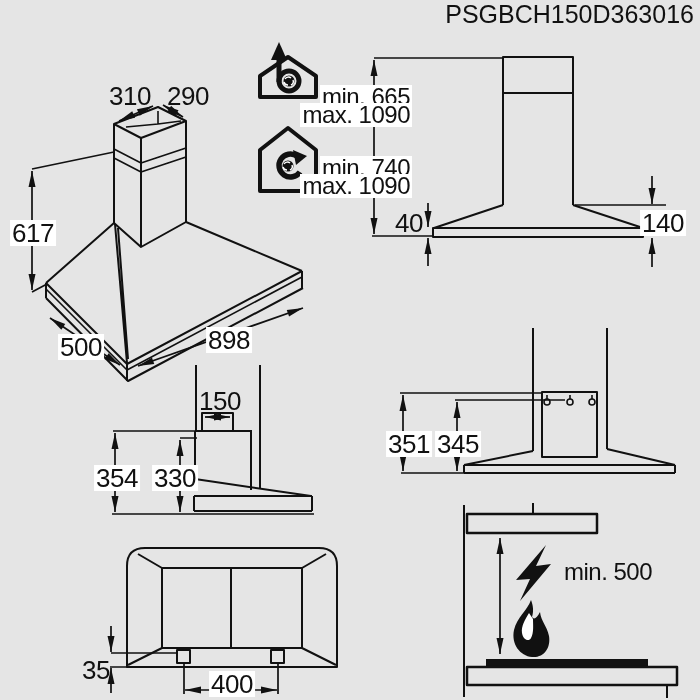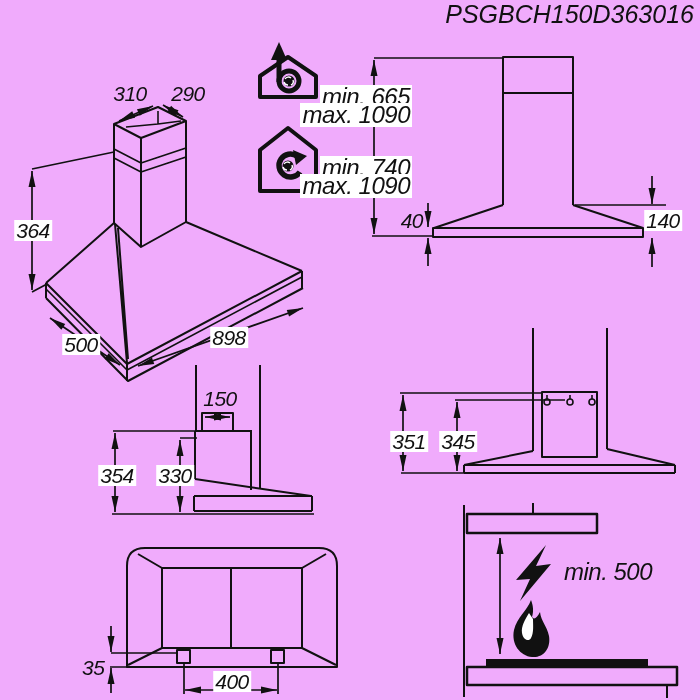--- a/index.html
+++ b/index.html
@@ -1,19 +1,19 @@
 <!DOCTYPE html>
 <html><head>
 <meta charset="utf-8">
 <style>
   html,body{margin:0;padding:0;background:#fff;}
-  #stage{position:relative;width:700px;height:700px;background:#f0abfc;overflow:hidden;
-         font-family:"Liberation Sans",sans-serif;color:#111;font-style:italic;}
+  #stage{position:relative;width:700px;height:700px;background:#e5e5e5;overflow:hidden;
+         font-family:"Liberation Sans",sans-serif;color:#111;}
   #art{position:absolute;left:0;top:0;}
-  .lbl{position:absolute;font-size:21px;line-height:1.0;white-space:nowrap;letter-spacing:-0.5px;color:#111;}
+  .lbl{position:absolute;font-size:26px;line-height:1.0;white-space:nowrap;letter-spacing:-0.5px;color:#111;}
   .c{transform:translateX(-50%);}
   .wb{background:#fff;padding:0 2px;}
   .r{text-align:right;}
   .mm{font-size:24px;}
   .ttl{font-size:25px;letter-spacing:0;}
 </style>
 </head>
 <body>
 
 <div id="stage">
@@ -153,21 +153,21 @@
       <path fill="#fff" d="M529,613 C525,620 521,626 522,633 C523,640 529,642 531,638
                C534,633 533,625 533,619 Z"></path>
     </g>
   </g>
 </svg>
 
 <div class="lbl ttl" style="right:6px;top:2px;">PSGBCH150D363016</div>
 
 <div class="lbl c" style="left:130px;top:83px;">310</div>
 <div class="lbl c" style="left:188px;top:83px;">290</div>
-<div class="lbl c wb" style="left:33px;top:220px;">364</div>
+<div class="lbl c wb" style="left:33px;top:220px;">617</div>
 <div class="lbl c wb" style="left:81px;top:334px;">500</div>
 <div class="lbl c wb" style="left:229px;top:327px;">898</div>
 
 <div class="lbl mm wb r" style="right:288px;top:85px;">min. 665</div>
 <div class="lbl mm wb r" style="right:288px;top:103px;">max. 1090</div>
 <div class="lbl mm wb r" style="right:288px;top:156px;text-align:center;">min. 740</div>
 <div class="lbl mm wb r" style="right:288px;top:174px;">max. 1090</div>
 
 <div class="lbl r" style="right:277px;top:210px;">40</div>
 <div class="lbl c wb" style="left:663px;top:210px;">140</div>

